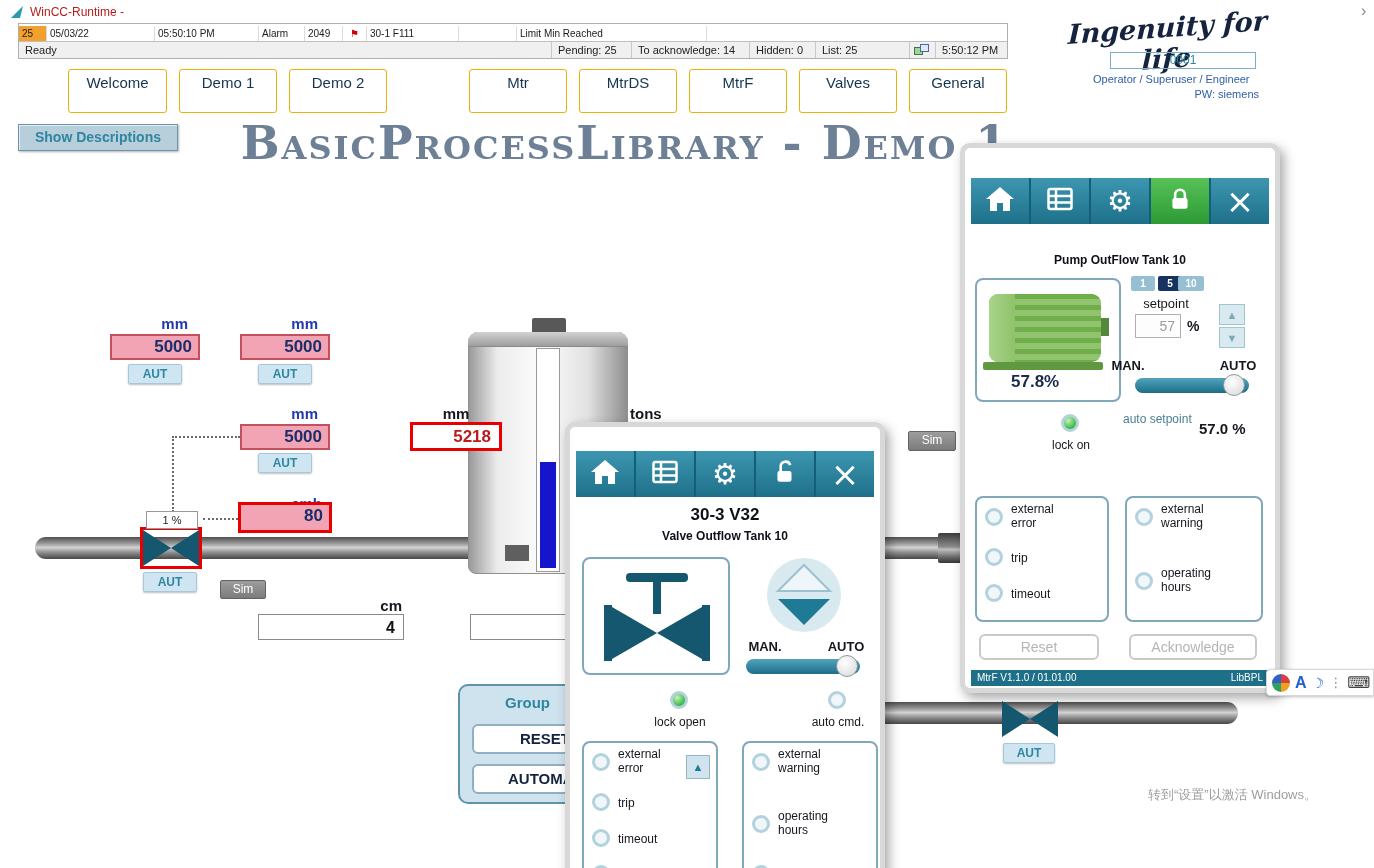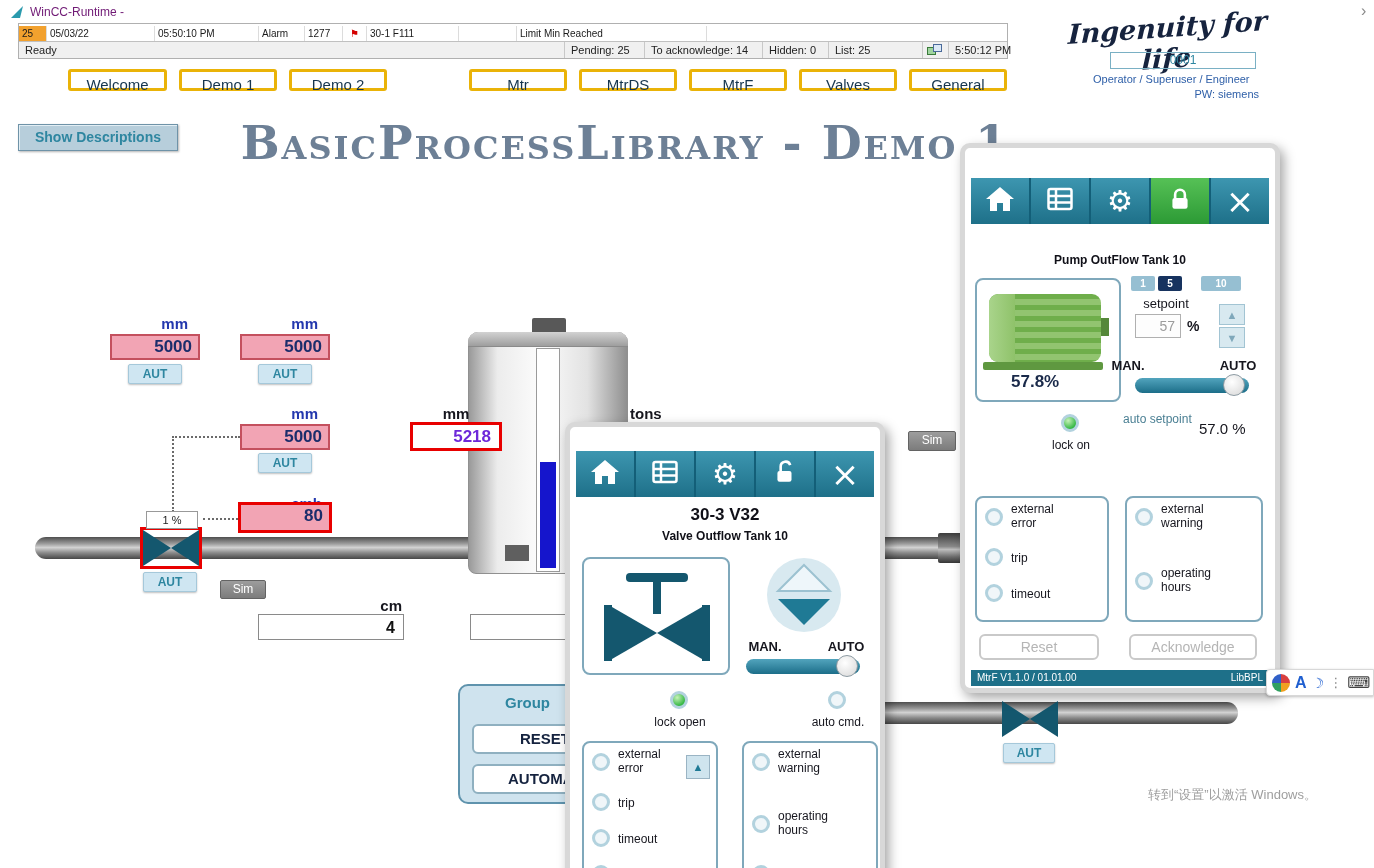--- a/index.html
+++ b/index.html
@@ -6,21 +6,21 @@
   body{font-family:"Liberation Sans",sans-serif;background:#fff}
   #screen{position:relative;width:1374px;height:868px;background:#fff;overflow:hidden}
   .abs{position:absolute}
   [data-interactable="true"]{cursor:pointer}
   .pink{position:absolute;background:#f2a4b4;border:2px solid #c4505e;color:#1b2d6b;font-weight:bold;font-size:17px;text-align:right;padding:1px 6px 0 0}
   .alarmed{border:3px solid #e80000}
   .blue-unit{position:absolute;color:#2438ae;font-weight:bold;font-size:15px;text-align:right}
   .dark-unit{position:absolute;color:#16161e;font-weight:bold;font-size:15px;text-align:right}
   .aut{position:absolute;background:#cfe6f2;border:1px solid #a5c8da;color:#2e86a0;font-weight:bold;font-size:12px;text-align:center;line-height:18px;border-radius:2px;box-shadow:0 1px 2px rgba(0,0,0,.25)}
   .simbtn{position:absolute;background:linear-gradient(#9d9d9d,#7c7c7c);border:1px solid #636363;color:#fff;font-size:12px;text-align:center;line-height:17px;border-radius:2px}
-  .navbtn{position:absolute;top:69px;height:22px;background:#fff;border:3px solid #eab308;border-radius:3px;color:#15354e;font-size:15px;text-align:center;line-height:26px}
+  .navbtn{position:absolute;top:69px;height:44px;background:#fff;border:1px solid #eab308;border-radius:3px;color:#15354e;font-size:15px;text-align:center;line-height:26px}
   .wfield{position:absolute;background:#fff;border:1px solid #8a8a8a;color:#111;font-weight:bold;font-size:16px;text-align:right;padding:2px 8px 0 0;font-family:"Liberation Sans",sans-serif}
   .popup{position:absolute;background:#fff;border:5px solid #d8d8d8;border-radius:10px;box-shadow:4px 5px 12px rgba(0,0,0,.35)}
   .fph{position:absolute;display:flex;background:linear-gradient(#3d96b0,#1e7089)}
   .fph .cell{flex:1;display:flex;align-items:center;justify-content:center;border-right:2px solid #135f78}
   .fph .cell:last-child{border-right:none}
   .fph .cell.green{background:linear-gradient(#56c156,#2c9a35)}
   .xicon{color:#fff;font-size:34px;line-height:30px;font-family:"DejaVu Sans",sans-serif}
   .gearicon{color:#fff;font-size:29px;line-height:30px;font-family:"DejaVu Sans",sans-serif}
   .fptag{position:absolute;width:100%;text-align:center;font-weight:bold;font-size:17px;color:#101018}
   .fpdesc{position:absolute;width:100%;text-align:center;font-weight:bold;font-size:12px;color:#101018}
@@ -48,51 +48,51 @@
 <body>
 
 <div id="screen" data-interactable="false">
 
   <div class="abs" data-interactable="false" style="left:0;top:0;width:1374px;height:23px;background:#fff">
     <span class="abs" data-interactable="false" style="left:10px;top:5px">
       <svg width="15" height="15" viewBox="0 0 15 15">
           <path d="M1 13 L13 1 L10 13 Z" fill="#2a9aad"></path>
         </svg>
     </span>
-    <span class="abs" data-interactable="false" style="left:30px;top:5px;font-size:12px;color:#701a75">WinCC-Runtime -</span>
+    <span class="abs" data-interactable="false" style="left:30px;top:5px;font-size:12px;color:#b91c1c">WinCC-Runtime -</span>
     <span class="abs" data-interactable="true" style="left:1361px;top:2px;font-size:16px;color:#8a8a8a">›</span>
   </div>
 
   <div class="abs" data-interactable="false" style="left:18px;top:23px;width:990px;height:36px;border:1px solid #b0b0b0;background:#fff">
     <div class="arow" data-interactable="true" style="margin-top:2px">
       <div data-interactable="true" style="width:28px;background:#f2a12e">25</div>
       <div data-interactable="true" style="width:108px">05/03/22</div>
       <div data-interactable="true" style="width:104px">05:50:10 PM</div>
       <div data-interactable="true" style="width:46px">Alarm</div>
-      <div data-interactable="true" style="width:38px">1277</div>
+      <div data-interactable="true" style="width:38px">2049</div>
       <div data-interactable="false" style="width:24px;color:#d40000;text-align:center;padding-left:0">⚑</div>
       <div data-interactable="true" style="width:92px">30-1 F111</div>
       <div data-interactable="true" style="width:58px"></div>
       <div data-interactable="true" style="width:190px">Limit Min Reached</div>
       <div data-interactable="true" style="flex:1;border-right:none"></div>
     </div>
     <div class="srow" data-interactable="false">
       <div data-interactable="false" style="flex:1;border-left:none">Ready</div>
       <div data-interactable="false" style="width:80px">Pending: 25</div>
       <div data-interactable="false" style="width:118px">To acknowledge: 14</div>
       <div data-interactable="false" style="width:66px">Hidden: 0</div>
       <div data-interactable="false" style="width:62px">List: 25</div>
       <div data-interactable="false" style="width:32px"></div>
       <div data-interactable="false" style="width:26px;padding-left:4px">
         <span style="position:relative;display:inline-block;width:15px;height:12px;top:2px">
           <span style="position:absolute;left:0;top:3px;width:9px;height:8px;background:#9fd49f;border:1px solid #3a7a3a"></span>
           <span style="position:absolute;left:6px;top:0;width:9px;height:8px;background:#dce9f6;border:1px solid #4a6a9a"></span>
         </span>
       </div>
-      <div data-interactable="false" style="width:59px">5:50:12 PM</div>
+      <div data-interactable="false" style="width:72px">5:50:12 PM</div>
     </div>
   </div>
 
   <div class="navbtn" data-interactable="true" style="left:68px;width:99px">Welcome</div>
   <div class="navbtn" data-interactable="true" style="left:179px;width:98px">Demo 1</div>
   <div class="navbtn" data-interactable="true" style="left:289px;width:98px">Demo 2</div>
   <div class="navbtn" data-interactable="true" style="left:469px;width:98px">Mtr</div>
   <div class="navbtn" data-interactable="true" style="left:579px;width:98px">MtrDS</div>
   <div class="navbtn" data-interactable="true" style="left:689px;width:98px">MtrF</div>
   <div class="navbtn" data-interactable="true" style="left:799px;width:98px">Valves</div>
@@ -129,21 +129,21 @@
 
   <div class="blue-unit" data-interactable="false" style="left:240px;top:315px;width:78px">mm</div>
   <div class="pink" data-interactable="true" style="left:240px;top:334px;width:90px;height:26px">5000</div>
   <div class="aut" data-interactable="true" style="left:258px;top:364px;width:54px;height:20px">AUT</div>
 
   <div class="blue-unit" data-interactable="false" style="left:240px;top:405px;width:78px">mm</div>
   <div class="pink" data-interactable="true" style="left:240px;top:424px;width:90px;height:26px">5000</div>
   <div class="aut" data-interactable="true" style="left:258px;top:453px;width:54px;height:20px">AUT</div>
 
   <div class="dark-unit" data-interactable="false" style="left:410px;top:405px;width:92px;text-align:center">mm</div>
-  <div class="abs alarmed" data-interactable="true" style="left:410px;top:422px;width:92px;height:29px;background:#fff;color:#6d28d9;font-weight:bold;font-size:17px;text-align:right;padding:2px 8px 0 0">5218</div>
+  <div class="abs alarmed" data-interactable="true" style="left:410px;top:422px;width:92px;height:29px;background:#fff;color:#b91c1c;font-weight:bold;font-size:17px;text-align:right;padding:2px 8px 0 0">5218</div>
 
   <div class="dark-unit" data-interactable="false" style="left:630px;top:405px;width:50px;text-align:left">tons</div>
 
   <div class="blue-unit" data-interactable="false" style="left:240px;top:495px;width:82px">cmh</div>
   <div class="pink alarmed" data-interactable="true" style="left:238px;top:502px;width:94px;height:31px">80</div>
 
   <div class="abs" data-interactable="true" style="left:146px;top:511px;width:52px;height:18px;background:#fff;border:1px solid #999;font-size:11px;color:#222;text-align:center;line-height:16px;z-index:3">1 %</div>
   <div class="abs alarmed" data-interactable="true" style="left:140px;top:527px;width:62px;height:42px;z-index:2">
     <span data-interactable="false" style="position:absolute;left:0;top:0">
       <svg width="56" height="36" viewBox="0 0 56 36">
@@ -288,21 +288,21 @@
             </svg></span>
       </div>
       <div class="cell" data-interactable="true">
         <span class="xicon" data-interactable="false">×</span>
       </div>
     </div>
     <div class="fpdesc" data-interactable="false" style="top:105px">Pump OutFlow Tank 10</div>
 
     <div class="tab" data-interactable="true" style="left:166px;top:128px">1</div>
     <div class="tab active" data-interactable="true" style="left:193px;top:128px">5</div>
-    <div class="tab" data-interactable="true" style="left:236px;top:128px;width:40px">10</div>
+    <div class="tab" data-interactable="true" style="left:213px;top:128px;width:26px">10</div>
 
     <div class="gbox" data-interactable="false" style="left:10px;top:130px;width:146px;height:124px">
       <div data-interactable="false" style="position:absolute;left:12px;top:14px;width:112px;height:68px;border-radius:9px;overflow:hidden;background:repeating-linear-gradient(180deg,#6fae4b 0 5px,#92c470 5px 11px)">
         <div style="position:absolute;left:0;top:0;width:26px;height:68px;background:linear-gradient(90deg,#a9d48b,#8fc26a);border-radius:9px 0 0 9px"></div>
       </div>
       <div data-interactable="false" style="position:absolute;left:124px;top:38px;width:8px;height:18px;background:#55883a"></div>
       <div data-interactable="false" style="position:absolute;left:6px;top:82px;width:120px;height:8px;background:#5f9840;border-radius:2px"></div>
       <div data-interactable="false" style="position:absolute;left:30px;top:92px;font-weight:bold;font-size:17px;color:#1a2a4a;background:rgba(255,255,255,.85);padding:0 4px">57.8%</div>
     </div>
 
@@ -318,21 +318,21 @@
 
     <div class="man-auto" data-interactable="false" style="left:138px;top:210px;width:50px">MAN.</div>
     <div class="man-auto" data-interactable="false" style="left:248px;top:210px;width:50px">AUTO</div>
     <div class="slider" data-interactable="true" style="left:170px;top:230px;width:114px">
       <div class="knob" data-interactable="true" style="left:88px"></div>
     </div>
 
     <div class="led on" data-interactable="false" style="left:96px;top:266px"></div>
     <div class="ledlabel" data-interactable="false" style="left:58px;top:290px;width:96px;text-align:center">lock on</div>
     <div data-interactable="false" style="position:absolute;left:158px;top:264px;width:74px;font-size:12px;line-height:14px;color:#4a7f93">auto setpoint</div>
-    <div data-interactable="false" style="position:absolute;left:234px;top:272px;width:62px;font-weight:normal;font-size:15px;color:#16161e">57.0 %</div>
+    <div data-interactable="false" style="position:absolute;left:234px;top:272px;width:62px;font-weight:bold;font-size:15px;color:#16161e">57.0 %</div>
 
     <div class="gbox" data-interactable="false" style="left:10px;top:348px;width:134px;height:126px">
       <div class="led" data-interactable="false" style="left:8px;top:10px"></div>
       <div class="ledlabel" data-interactable="false" style="left:34px;top:4px;width:58px">external error</div>
       <div class="led" data-interactable="false" style="left:8px;top:50px"></div>
       <div class="ledlabel" data-interactable="false" style="left:34px;top:53px;width:90px">trip</div>
       <div class="led" data-interactable="false" style="left:8px;top:86px"></div>
       <div class="ledlabel" data-interactable="false" style="left:34px;top:89px;width:90px">timeout</div>
     </div>
     <div class="gbox" data-interactable="false" style="left:160px;top:348px;width:138px;height:126px">

